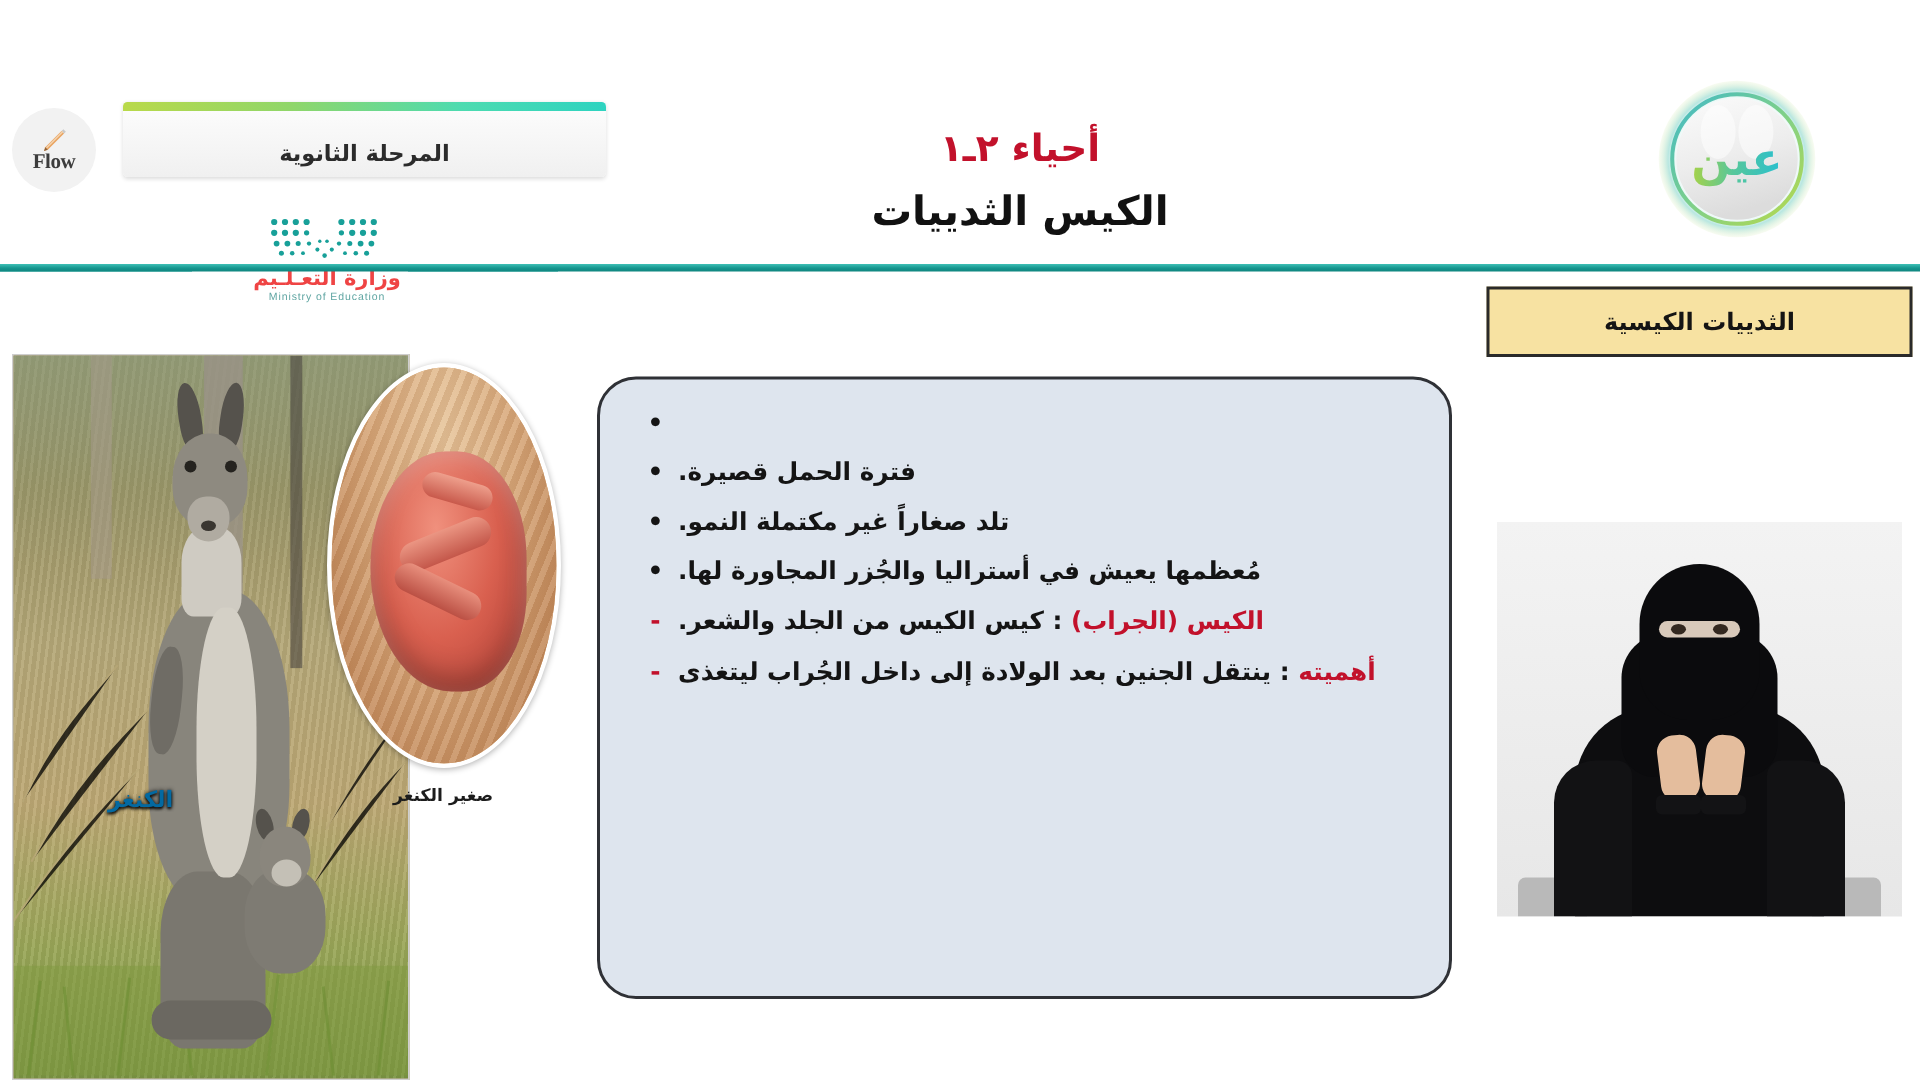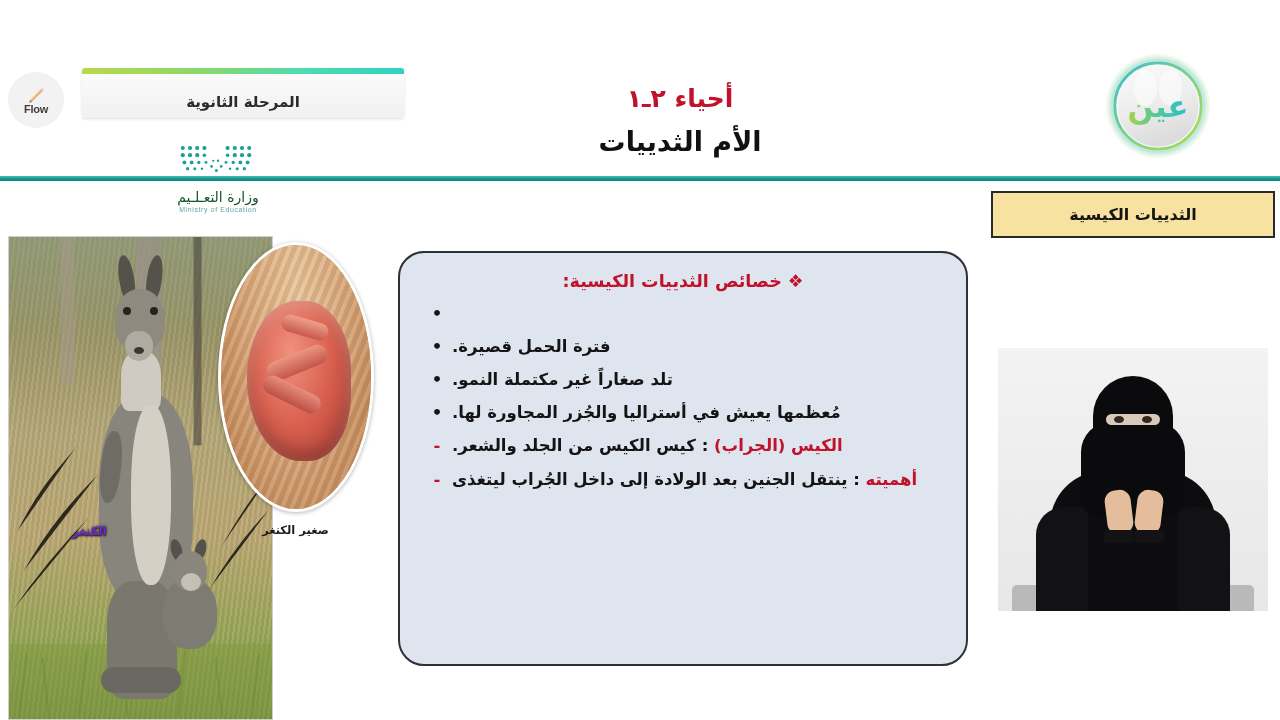--- a/index.html
+++ b/index.html
@@ -33,24 +33,24 @@
     display: flex;
     flex-direction: column;
     align-items: center;
     justify-content: center;
   }
   #flow-pencil {
     width: 20px; height: 20px;
     margin-bottom: -3px;
   }
   #flow-label {
-    font-size: 11px;
+    font-size: 14px;
     color: #3d3d3d;
     font-weight: bold;
-    font-family: Liberation Sans, sans-serif;
+    font-family: Liberation Serif, serif;
     letter-spacing: -0.3px;
   }
 
   
   #stage-plaque {
     position: absolute;
     left: 82px; top: 68px;
     width: 322px;
     border-radius: 3px;
     background: linear-gradient(180deg,#fdfdfd 0%, #f0f0f0 100%);
@@ -82,24 +82,24 @@
   
   #moe-logo {
     position: absolute;
     left: 128px; top: 143px;
     width: 180px;
     text-align: center;
   }
   #moe-mark { width: 96px; height: 34px; display: block; margin: 0 auto; }
   #moe-ar {
     font-size: 14px;
-    color: #14532d;
+    color: #ef4444;
     letter-spacing: 1px;
-    margin-top: 12px;
-    font-weight: normal;
+    margin-top: 1px;
+    font-weight: bold;
   }
   #moe-en {
     font-size: 7px;
     color: #5fa5a2;
     letter-spacing: 0.6px;
     margin-top: 1px;
     font-family: "Liberation Sans", sans-serif;
   }
 
   
@@ -272,23 +272,23 @@
   }
   #joey-snout {
     position: absolute; left: 30px; top: 22px; width: 20px; height: 18px;
     border-radius: 50%; background: #c4c0b6;
   }
 
   
   #photo-caption {
     position: absolute;
     left: 72px; top: 524px;
-    font-size: 12px;
-    font-weight: bold;
-    color: #6d28d9;
+    font-size: 15px;
+    font-weight: bold;
+    color: #0369a1;
     text-shadow: 0 0 3px rgba(0,0,0,0.85), 0 1px 2px rgba(0,0,0,0.9);
     z-index: 6;
   }
 
   
   #inset-oval {
     position: absolute;
     left: 218px; top: 242px;
     width: 156px; height: 270px;
     border-radius: 50%;
@@ -510,21 +510,21 @@
         <circle cx="75" cy="32" r="1.6"></circle>
           <circle cx="84" cy="32" r="1.9"></circle>
           <circle cx="93" cy="32" r="2.1"></circle>
       </g>
     </svg>
     <div id="moe-ar">وزارة التعـلـيم</div>
     <div id="moe-en">Ministry of Education</div>
   </div>
 
   <div id="lesson-code">أحياء ٢ـ١</div>
-  <div id="lesson-title">الأم الثدييات</div>
+  <div id="lesson-title">الكيس الثدييات</div>
 
   <svg id="ain-logo" viewBox="0 0 120 120">
     <defs>
       <radialGradient id="ainHalo" cx="50%" cy="50%" r="50%">
         <stop offset="70%" stop-color="#ffffff" stop-opacity="0"></stop>
         <stop offset="88%" stop-color="#7fd3c8" stop-opacity="0.55"></stop>
         <stop offset="100%" stop-color="#cfe8a8" stop-opacity="0.15"></stop>
       </radialGradient>
       <linearGradient id="ainRing" x1="0" y1="0" x2="1" y2="1">
         <stop offset="0%" stop-color="#3fb9c9"></stop>
@@ -613,23 +613,20 @@
 <div id="inset-oval">
   <div id="inset-skin"></div>
   <div id="inset-embryo"></div>
   <div id="inset-limb-c"></div>
   <div id="inset-limb-a"></div>
   <div id="inset-limb-b"></div>
 </div>
 <div id="inset-caption">صغير الكنغر</div>
 
 <div id="content-card">
-  <div id="content-heading">
-    <span class="bullet-glyph">❖</span><span>خصائص الثدييات الكيسية:</span>
-  </div>
   <ul class="clist" id="content-list">
       <li class="citem bullet">
         <span class="marker">•</span>
       </li>
       <li class="citem bullet">
         <span class="ctext"><span>فترة الحمل قصيرة.</span></span>
         <span class="marker">•</span>
       </li>
       <li class="citem bullet">
         <span class="ctext"><span>تلد صغاراً غير مكتملة النمو.</span></span>

